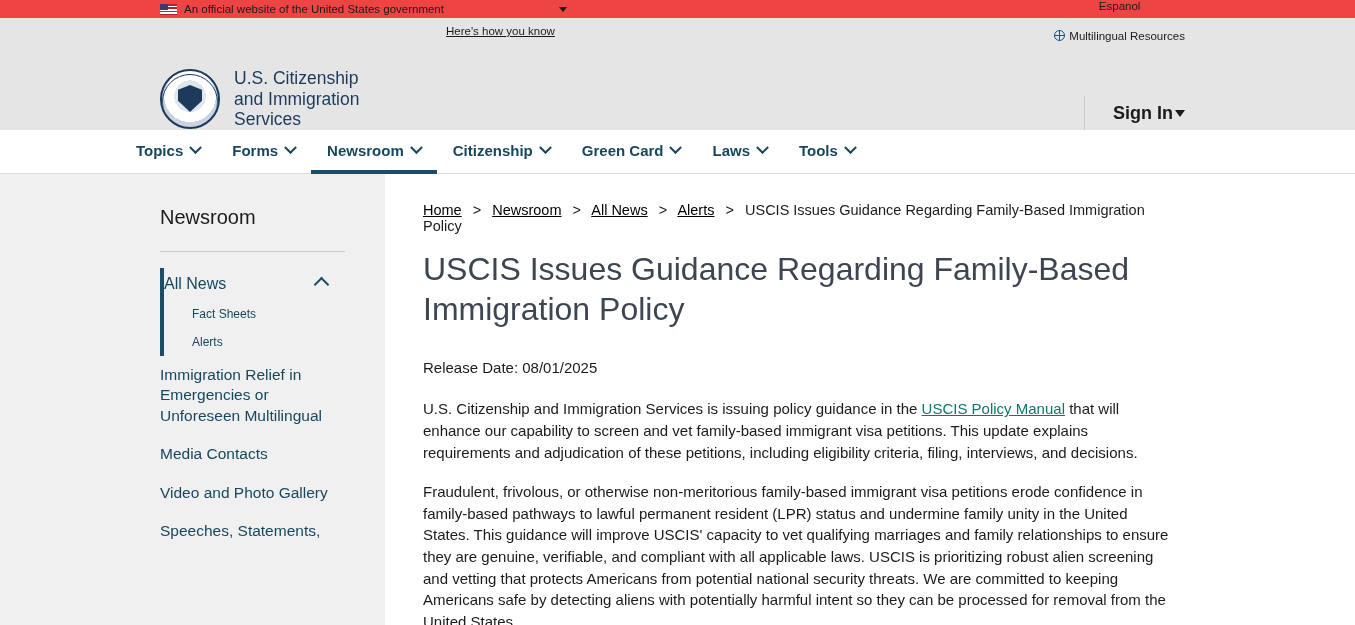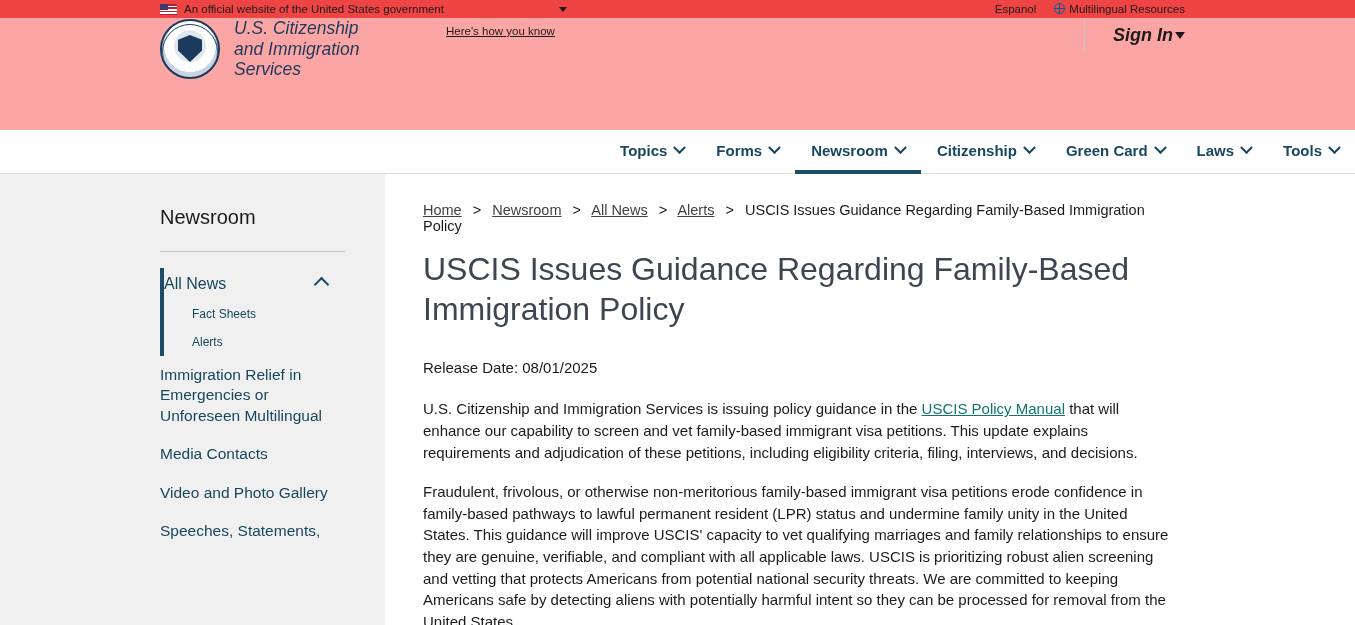--- a/index.html
+++ b/index.html
@@ -58,20 +58,21 @@
   }
   .gov-right {
     position: absolute;
     right: 170px;
     top: 0;
     height: 18px;
     display: flex;
     align-items: center;
     gap: 18px;
     font-size: 11.5px;
+    flex-direction: column;
   }
   .gov-right a { color: #1b1b1b; text-decoration: none; }
   .globe-icon {
     display: inline-block;
     width: 11px; height: 11px;
     border-radius: 50%;
     border: 1px solid #005ea2;
     position: relative;
     margin-right: 4px;
     vertical-align: -1px;
@@ -86,27 +87,26 @@
   .globe-icon::after {
     content: "";
     position: absolute;
     left: -1px; top: 4px;
     width: 11px; height: 1px;
     background: #005ea2;
   }
 
   
   .header {
-    background: #fca5a5;
+    background: #e5e5e5;
     height: 112px;
     padding: 0 170px 0 160px;
     display: flex;
-    align-items: flex-start;
+    align-items: flex-end;
     justify-content: space-between;
-    font-style: italic;
   }
   .brand {
     display: flex;
     align-items: center;
     gap: 14px;
   }
   .seal {
     width: 60px; height: 60px;
     border-radius: 50%;
     border: 2px solid #1b3a5c;
@@ -164,21 +164,21 @@
     vertical-align: 2px;
   }
 
   
   .nav {
     background: #ffffff;
     border-bottom: 1px solid #dcdcdc;
     height: 44px;
     display: flex;
     align-items: stretch;
-    justify-content: flex-end;
+    justify-content: flex-start;
     gap: 0;
     padding-left: 120px;
   }
   .nav-item {
     display: flex;
     align-items: center;
     gap: 8px;
     padding: 0 16px;
     font-size: 15px;
     font-weight: bold;
@@ -264,21 +264,21 @@
     flex: 1;
     padding: 28px 180px 0 38px;
     overflow: hidden;
   }
   .breadcrumb {
     font-size: 14.5px;
     color: #1b1b1b;
     margin-bottom: 16px;
   }
   .breadcrumb a {
-    color: #404040;
+    color: #000000;
     text-decoration: underline;
   }
   .breadcrumb .sep { margin: 0 7px; color: #1b1b1b; }
   h1.title {
     font-size: 32px;
     font-weight: 400;
     color: #3d4551;
     line-height: 1.24;
     margin: 8px 0 30px 0;
   }

